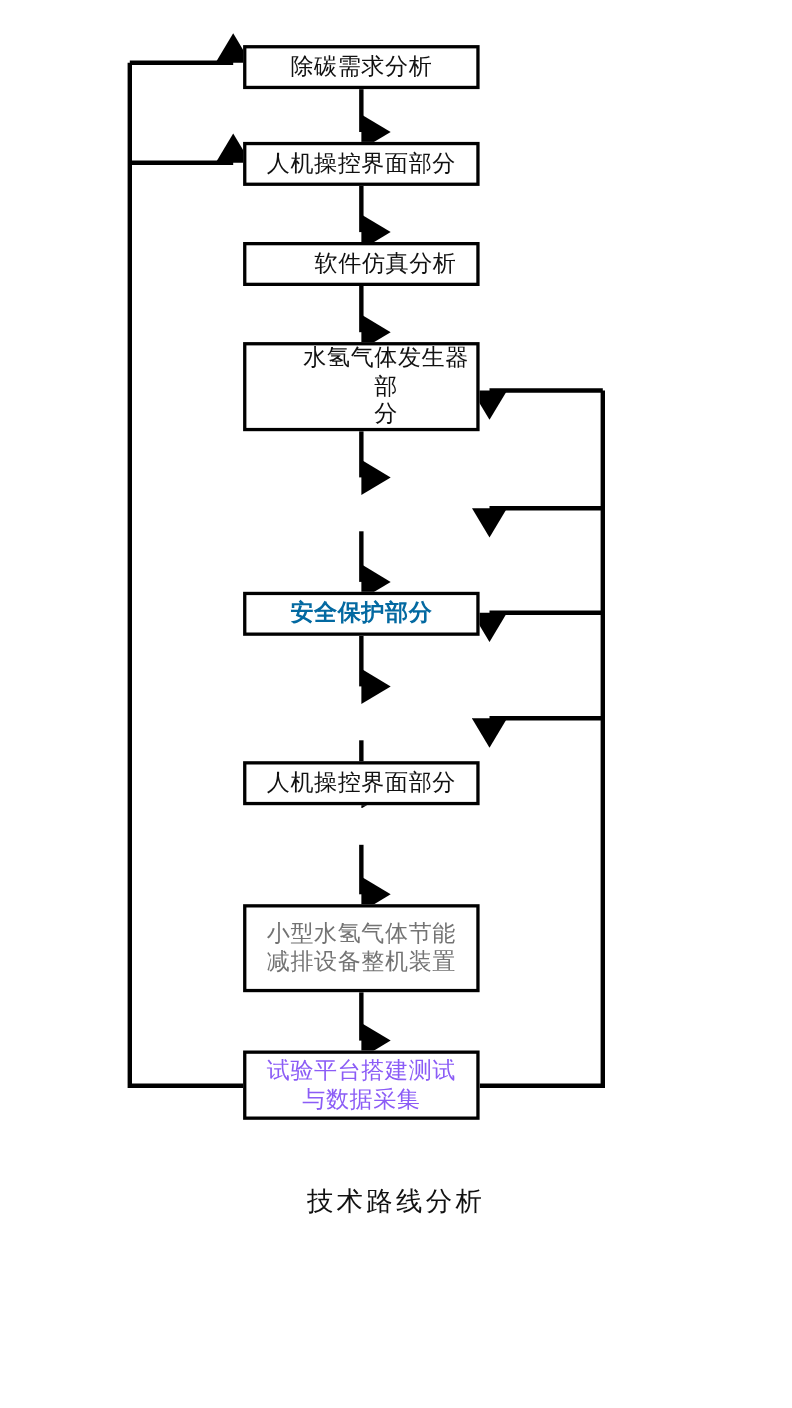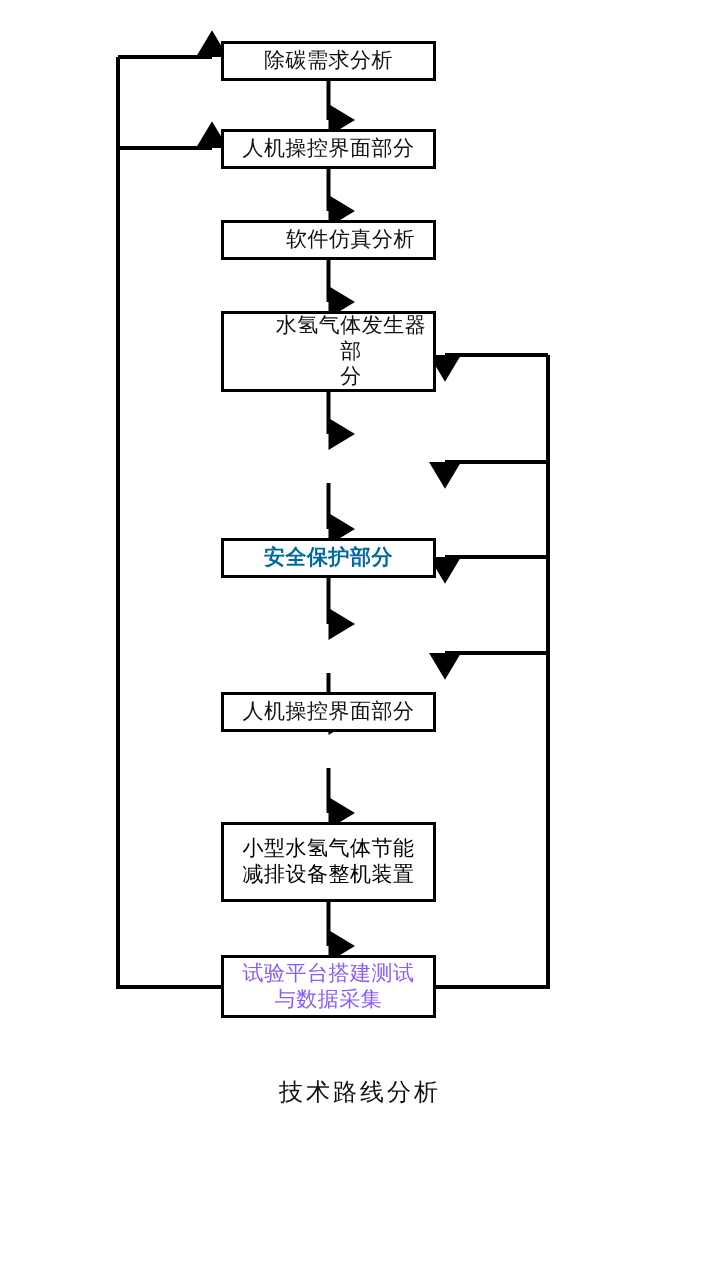--- a/index.html
+++ b/index.html
@@ -123,21 +123,21 @@
         <span class="node-label" style="color: rgb(17, 17, 17);">水氢气体发生器部
 分</span>
       </div>
       <div class="node" style="left: 221px; top: 538px; width: 215px; height: 40px; border-color: rgb(0, 0, 0); background: rgb(255, 255, 255);">
         <span class="node-label" style="color: #0369a1; font-weight: bold;">安全保护部分</span>
       </div>
       <div class="node" style="left: 221px; top: 692px; width: 215px; height: 40px; border-color: rgb(0, 0, 0); background: rgb(255, 255, 255);">
         <span class="node-label" style="color: rgb(17, 17, 17);">人机操控界面部分</span>
       </div>
       <div class="node" style="left: 221px; top: 822px; width: 215px; height: 80px; border-color: rgb(0, 0, 0); background: rgb(255, 255, 255);">
-        <span class="node-label" style="color: #000000;">小型水氢气体节能
+        <span class="node-label" style="color: #737373;">小型水氢气体节能
 减排设备整机装置</span>
       </div>
       <div class="node" style="left: 221px; top: 955px; width: 215px; height: 63px; border-color: rgb(0, 0, 0); background: rgb(255, 255, 255);">
         <span class="node-label" style="color: #8b5cf6;">试验平台搭建测试
 与数据采集</span>
       </div>
     </div>
 
   <div class="caption" id="diagram-caption" style="top: 1076px; left: 0px;">技术路线分析</div>
 

